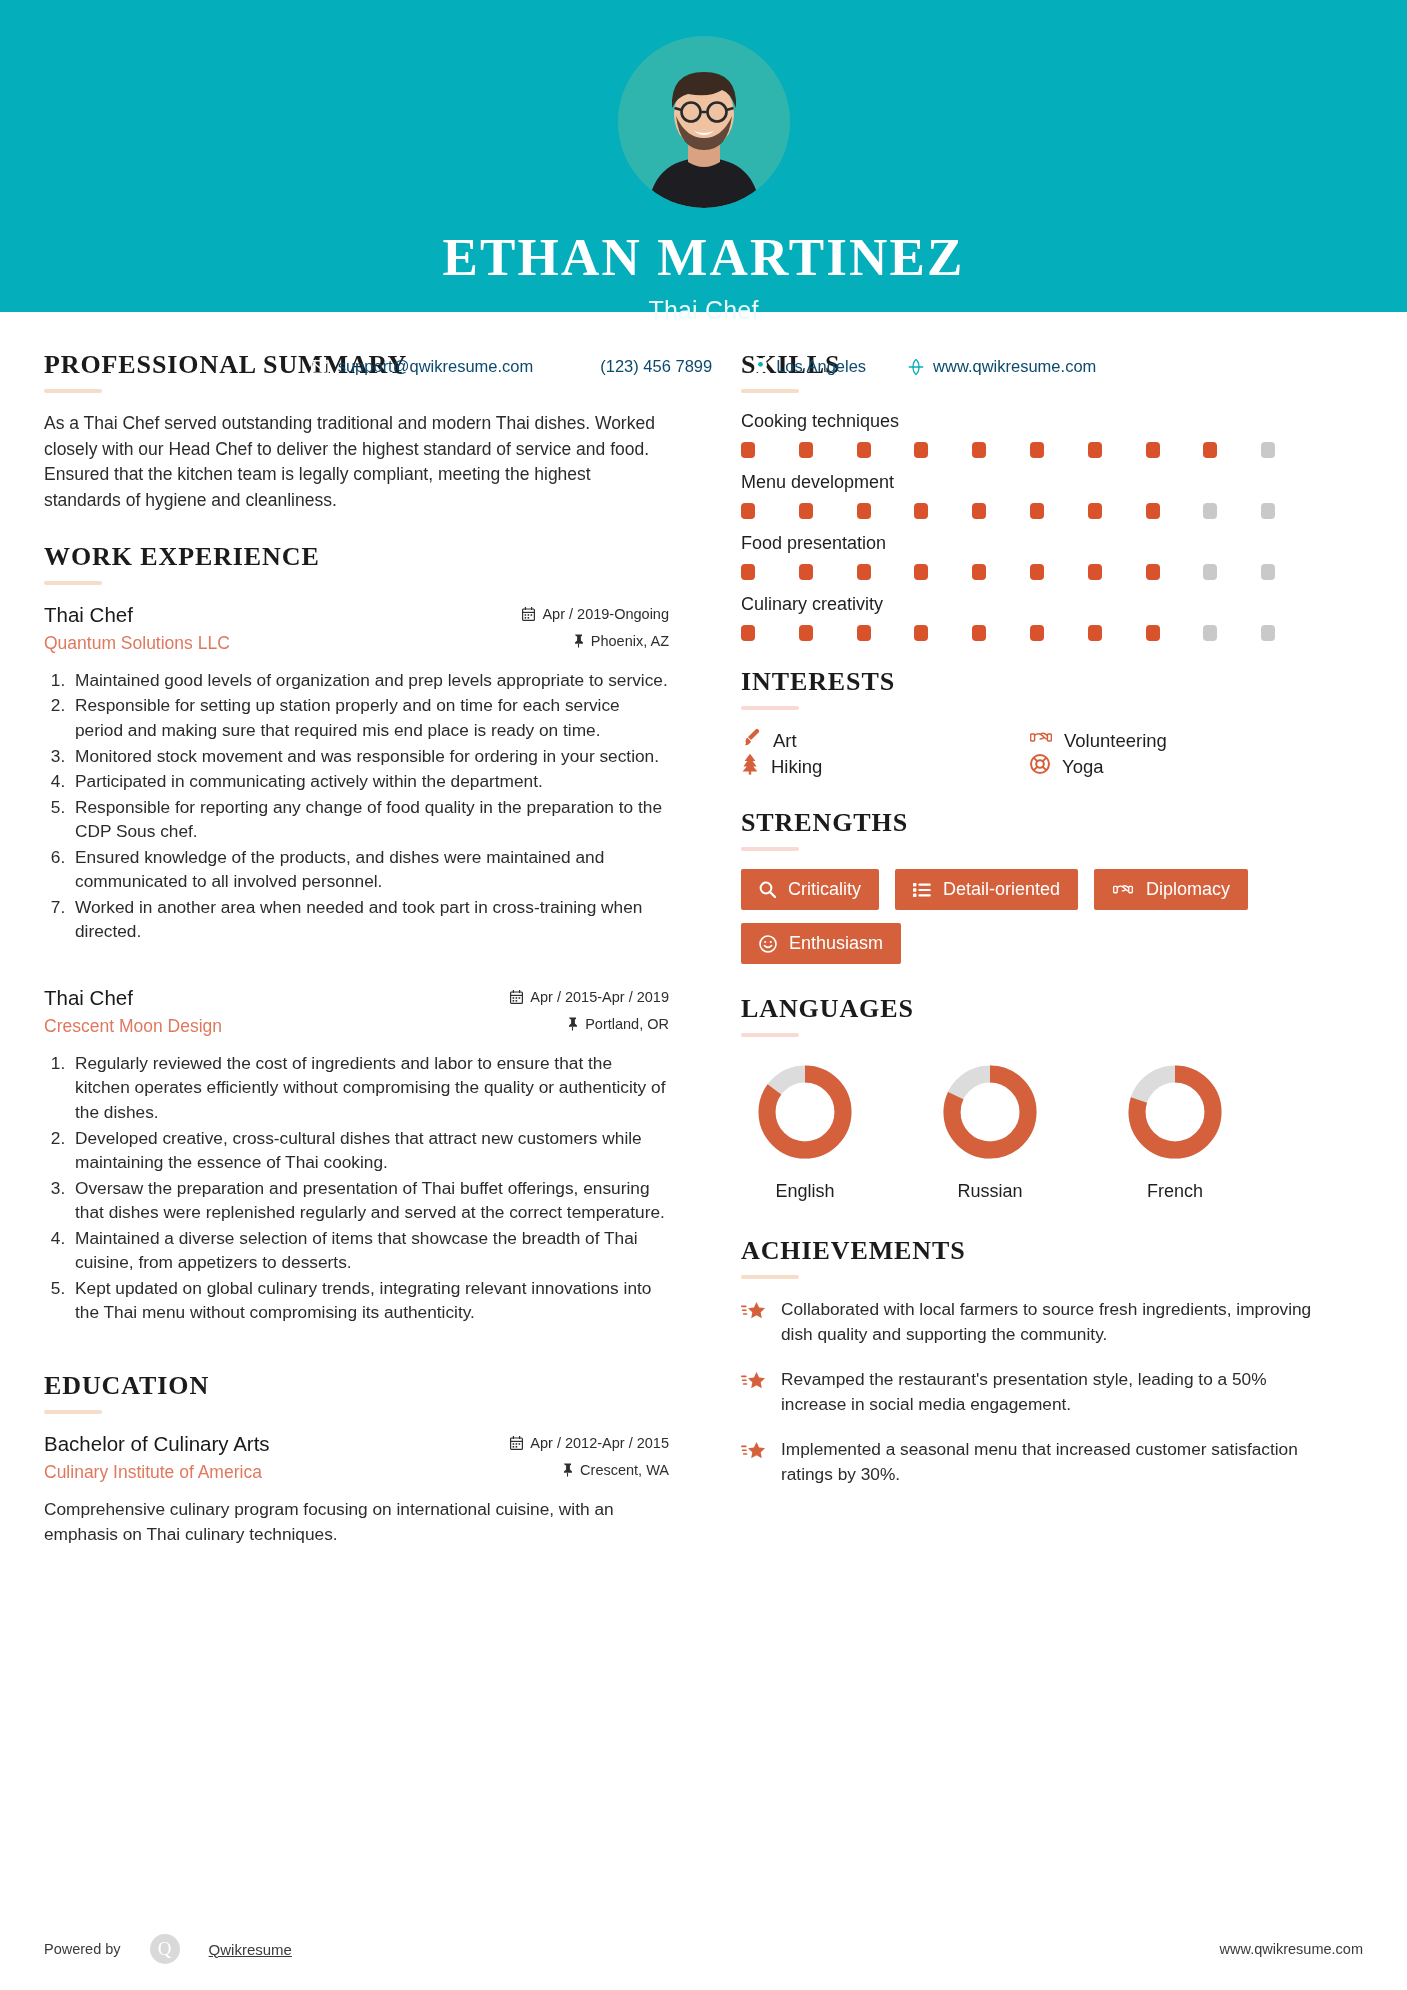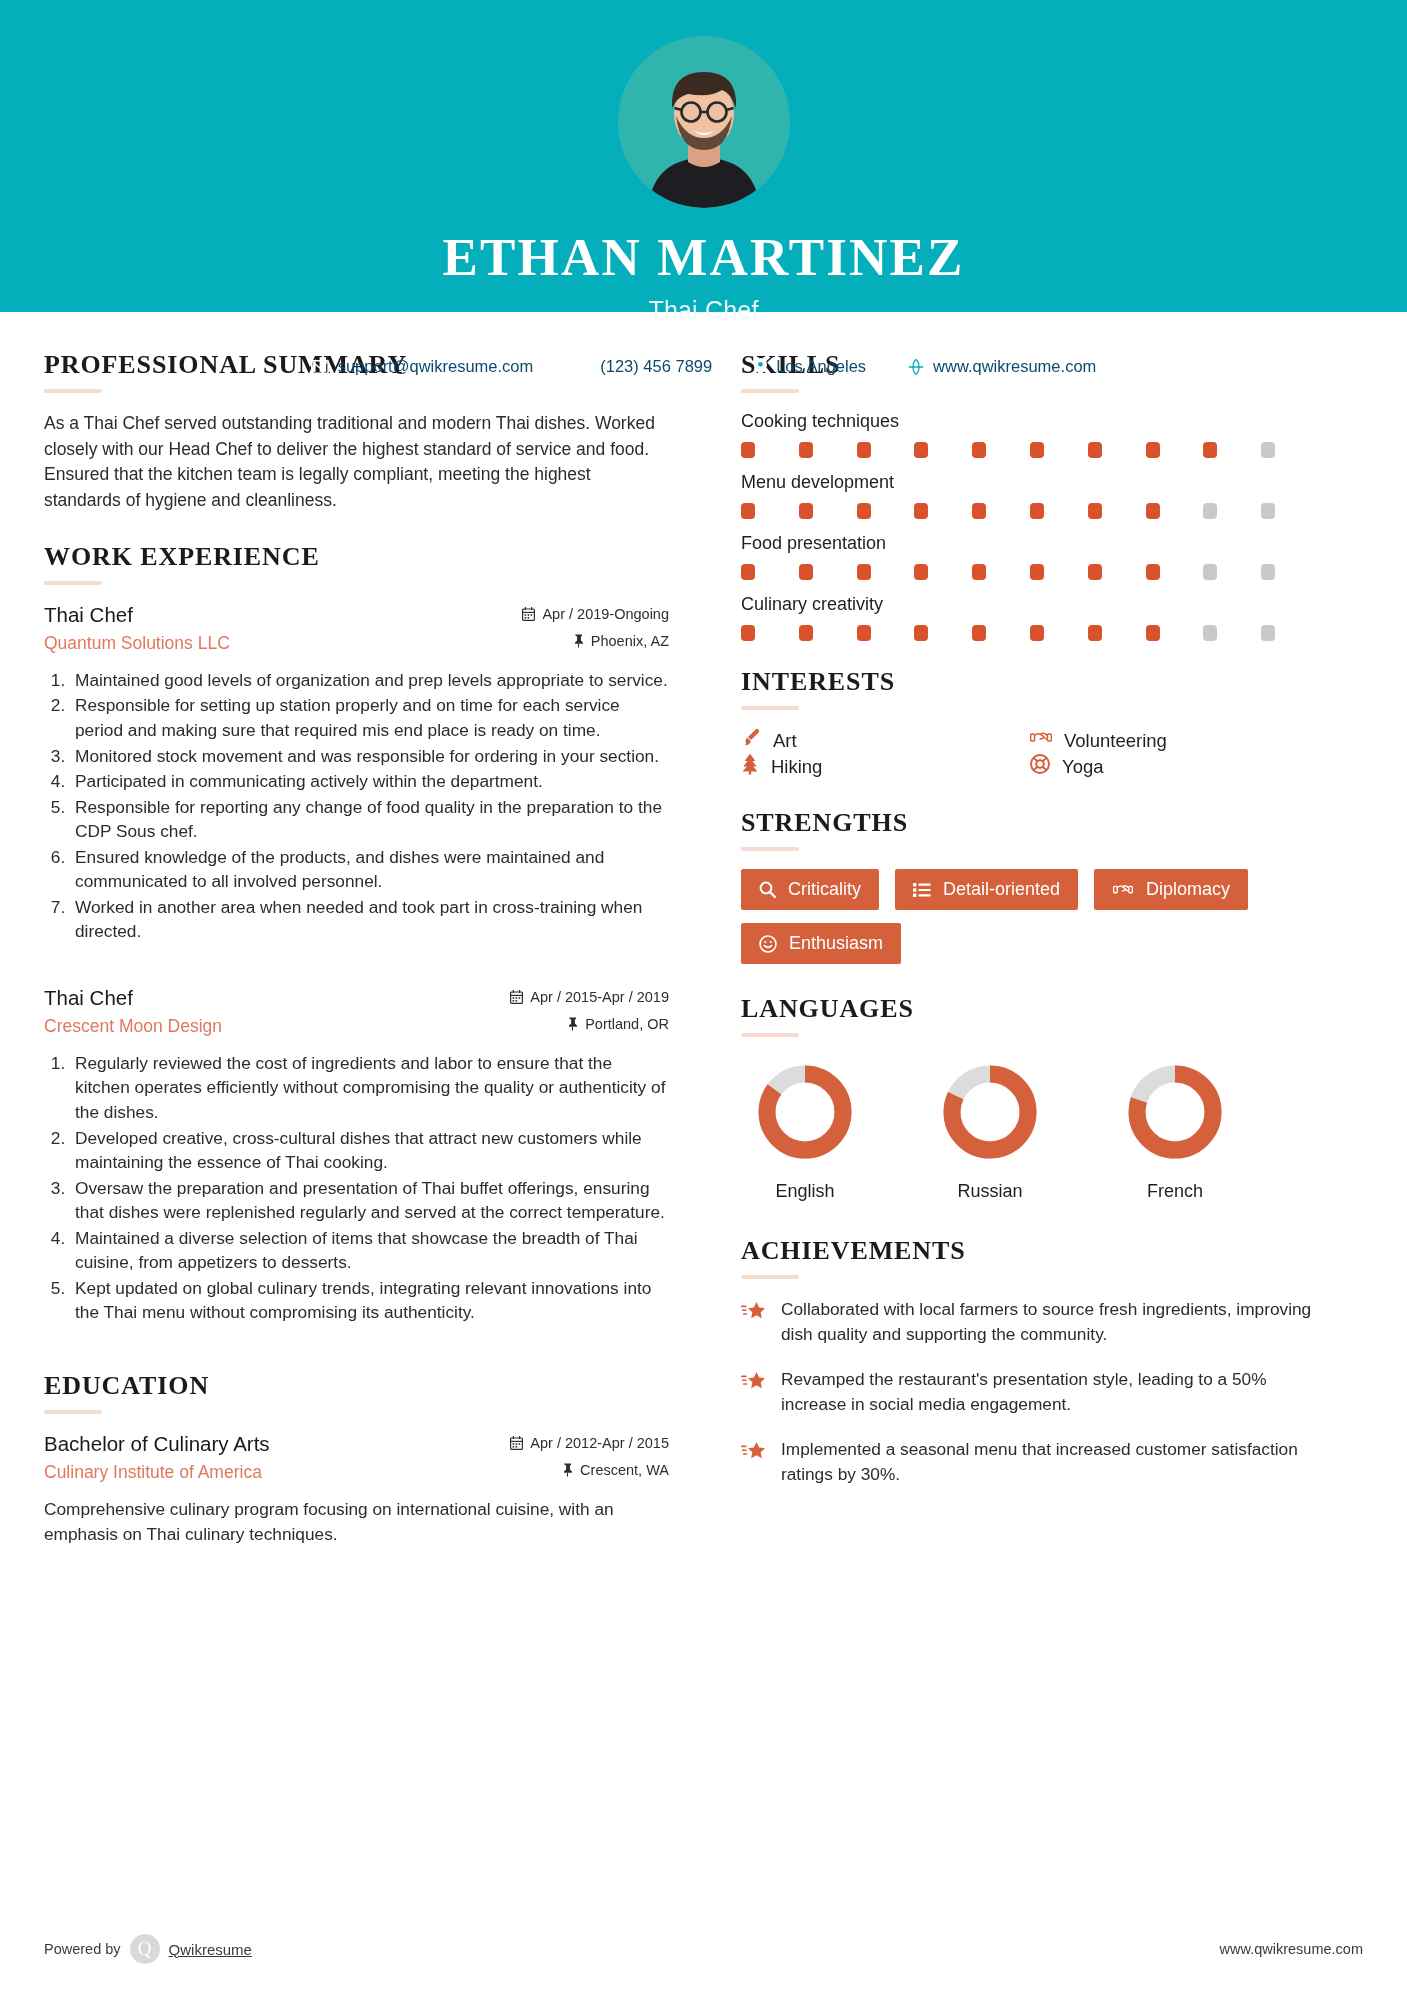--- a/index.html
+++ b/index.html
@@ -138,21 +138,21 @@
   .ach { display:flex; gap:14px; margin-bottom: 20px; }
   .ach-text { font-size:17.3px; color:#2C2C2C; line-height:1.45; }
   .ach-icon { flex:0 0 auto; padding-top:3px; }
 
   
   .footer {
     position:absolute; left:0; right:0; bottom: 26px;
     padding: 0 44px;
     display:flex; justify-content:space-between; align-items:center;
   }
-  .powered { display:flex; align-items:center; gap:9px; }
+  .powered { display:flex; align-items:center; gap:29px; }
   .powered-label { font-size:14.5px; color:#3A3A3A; }
   .qlogo {
     width:30px; height:30px; border-radius:50%;
     background:#D9D9D9; color:#fff;
     font-family:"Liberation Serif", serif;
     font-size:19px; display:flex; align-items:center; justify-content:center;
   }
   .qname { font-size:15px; color:#3A3A3A; text-decoration: underline; }
   .foot-url { font-size:14.5px; color:#3A3A3A; }
 </style>

